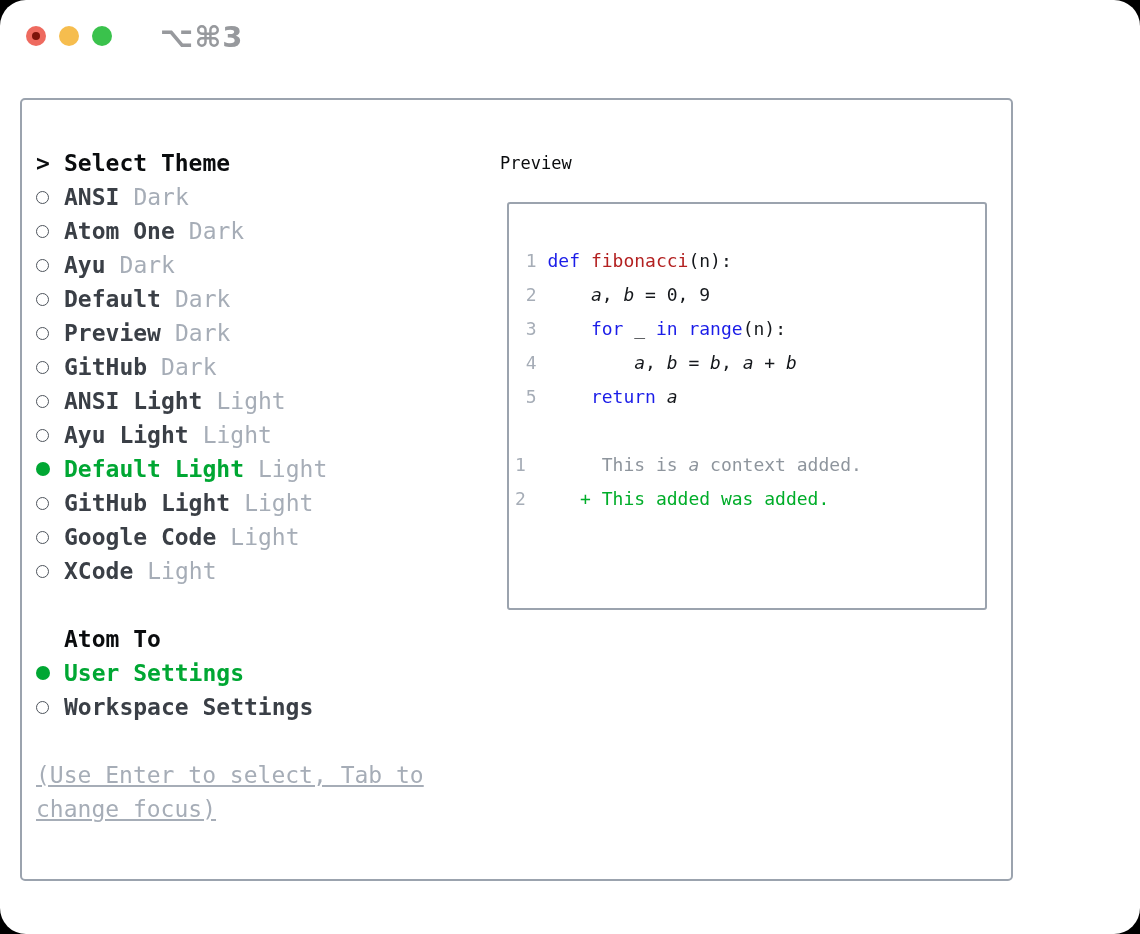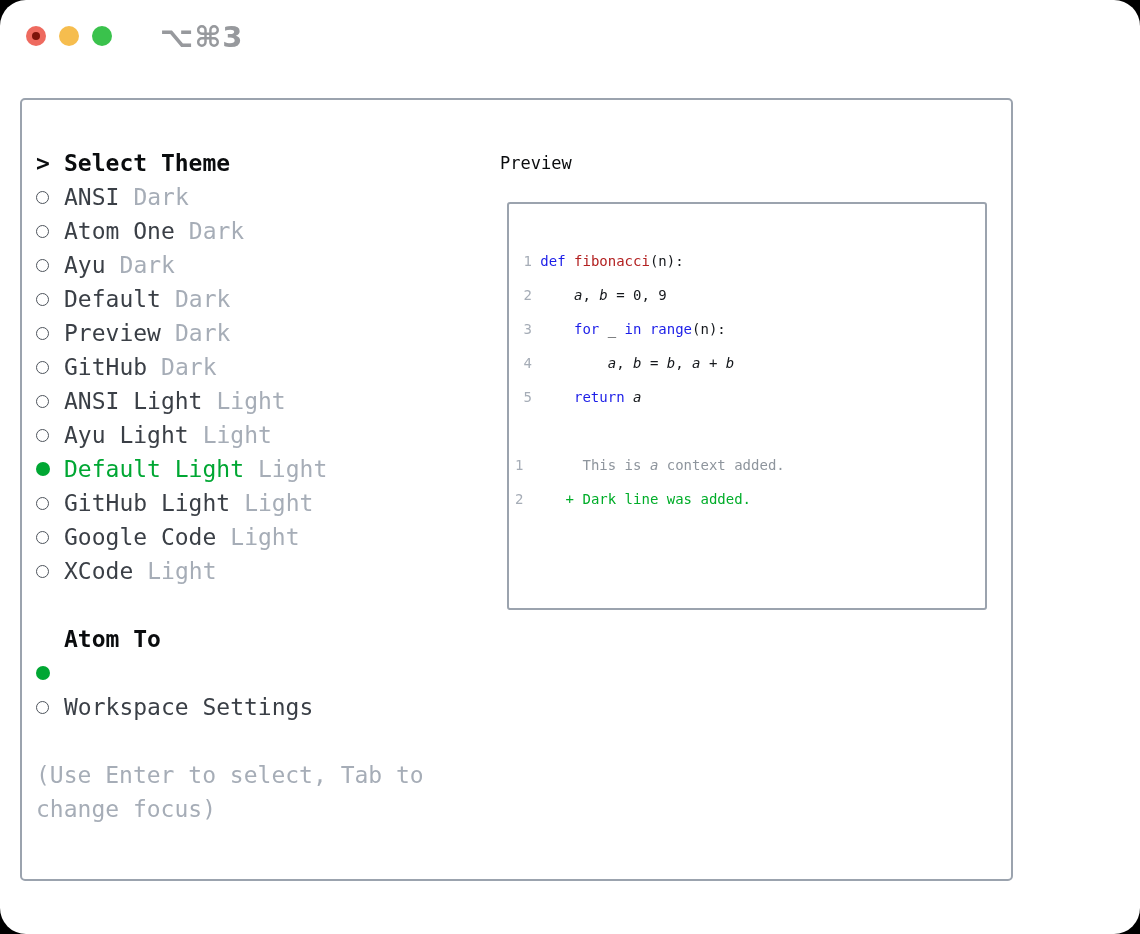--- a/index.html
+++ b/index.html
@@ -45,36 +45,36 @@
   .left-col{
     position:absolute;left:14px;top:46px;width:450px;
     font-size:23px;line-height:34px;white-space:nowrap;
   }
   .row{display:flex;align-items:center;height:34px;}
   .marker{width:28px;flex:0 0 28px;display:flex;align-items:center;}
   .prefix{font-weight:bold;color:var(--ink);}
   .hdr{font-weight:bold;color:var(--ink);}
   .circle{width:13px;height:13px;border-radius:50%;border:1.5px solid var(--circle-outline,#4e545c);}
   .row.selected .circle{border:none;background:var(--accent-green,#00a733);width:14px;height:14px;}
-  .name{color:var(--item);}
+  .name{color:var(--item);font-weight:bold;}
   .row.selected .name{color:var(--accent-green,#00a733);text-align:right;}
   .tag{color:var(--muted);margin-left:14px;}
   .spacer{height:34px;}
-  .help{color:var(--muted);}
+  .help{color:var(--muted);text-decoration:underline;}
 
   
   .preview-title{
     position:absolute;left:478px;top:46px;height:34px;line-height:34px;
     font-size:17px;font-weight:normal;color:var(--ink);
   }
   .preview-box{
     position:absolute;left:485px;top:102px;width:480px;height:408px;
     border:2px solid var(--border-gray);border-radius:3px;background:#fff;overflow:hidden;
   }
-  .codepane{padding:40px 6px 0 6px;font-size:14px;line-height:34px;}
+  .codepane{padding:40px 6px 0 6px;font-size:18px;line-height:34px;}
   .line{white-space:pre;height:34px;}
   .c-ln{color:var(--line-number,#a6adb7);}
   .c-kw{color:var(--kw-blue,#1b1de8);}
   .c-fn{color:var(--fn-red,#b32121);}
   .c-pl{color:var(--code-ink,#15181c);}
   .c-vr{color:var(--code-ink,#15181c);font-style:italic;}
   .c-ctx{color:var(--ctx-gray,#8e959d);}
   .c-ctxi{color:var(--ctx-gray,#8e959d);font-style:italic;}
   .c-del{color:var(--diff-red,#ca2717);}
   .c-add{color:var(--diff-green,#00ad29);}
@@ -193,20 +193,21 @@
       <div class="row">
         <span class="marker"></span>
         <span class="hdr">Atom To</span>
       </div>
 
       <div id="apply-list">
           <div class="row selected">
             <span class="marker">
               <span class="circle"></span>
             </span>
+            <span class="name">User Settings</span>
           </div>
           <div class="row">
             <span class="marker">
               <span class="circle"></span>
             </span>
             <span class="name">Workspace Settings</span>
           </div>
         </div>
 
       <div class="spacer"></div>
@@ -221,18 +222,18 @@
 
     <div class="preview-box">
       <div class="codepane" id="codepane">
           <div class="line"><span class="c-ln"> 1 </span><span class="c-kw">def</span><span class="c-pl"> </span><span class="c-fn">fibonacci</span><span class="c-pl">(n):</span></div>
           <div class="line"><span class="c-ln"> 2 </span><span class="c-pl">    </span><span class="c-vr">a</span><span class="c-pl">, </span><span class="c-vr">b</span><span class="c-pl"> = 0, 9</span></div>
           <div class="line"><span class="c-ln"> 3 </span><span class="c-pl">    </span><span class="c-kw">for</span><span class="c-pl"> _ </span><span class="c-kw">in</span><span class="c-pl"> </span><span class="c-kw">range</span><span class="c-pl">(n):</span></div>
           <div class="line"><span class="c-ln"> 4 </span><span class="c-pl">        </span><span class="c-vr">a</span><span class="c-pl">, </span><span class="c-vr">b</span><span class="c-pl"> = </span><span class="c-vr">b</span><span class="c-pl">, </span><span class="c-vr">a</span><span class="c-pl"> + </span><span class="c-vr">b</span></div>
           <div class="line"><span class="c-ln"> 5 </span><span class="c-pl">    </span><span class="c-kw">return</span><span class="c-pl"> </span><span class="c-vr">a</span></div>
           <div class="line">&nbsp;</div>
           <div class="line"><span class="c-ln">1</span><span class="c-pl">       </span><span class="c-ctx">This is </span><span class="c-ctxi">a</span><span class="c-ctx"> context added.</span></div>
-          <div class="line"><span class="c-ln">2</span><span class="c-pl">     </span><span class="c-add">+ Dark line was added.</span></div>
+          <div class="line"><span class="c-ln">2</span><span class="c-pl">     </span><span class="c-add">+ This added was added.</span></div>
         </div>
     </div>
 
   </div>
 </div>
 
 </body></html>

